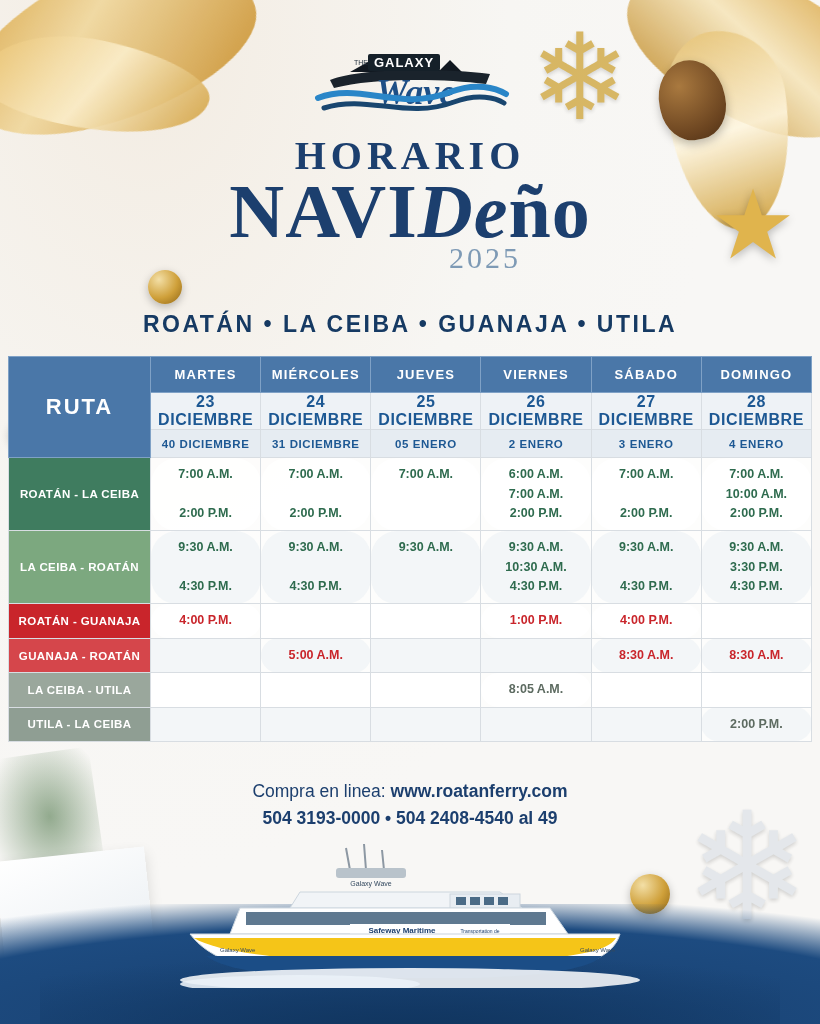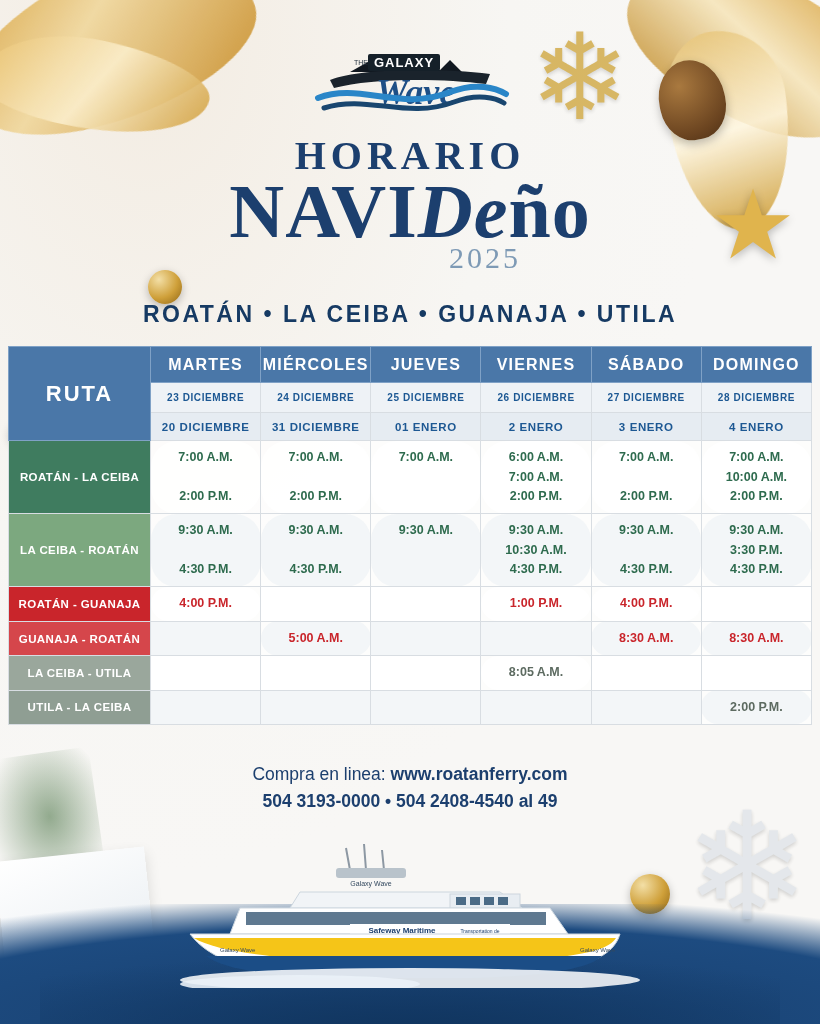--- a/index.html
+++ b/index.html
@@ -145,21 +145,21 @@
   .t-navideno .alt { font-style: italic; }
   .t-year {
     font-family: "Liberation Serif", serif;
     font-size: 30px;
     color: #7e9ab5;
     letter-spacing: 3px;
     margin-top: -6px;
     margin-left: 150px;
   }
   .t-routes {
-    margin-top: 26px;
+    margin-top: 36px;
     font-size: 23px;
     font-weight: bold;
     letter-spacing: 2.5px;
     color: #163a63;
   }
 
   
   .table-wrap { margin-top: 18px; padding: 0 8px; }
   table.sched {
     width: 804px;
@@ -169,39 +169,39 @@
   }
   table.sched td, table.sched th {
     border: 1px solid #d8dde2;
     text-align: center;
     vertical-align: middle;
   }
   
   .hdr-day {
     background: #4a77a8;
     color: #ffffff;
-    font-size: 16px;
+    font-size: 13px;
     font-weight: bold;
     letter-spacing: 1.2px;
     height: 36px;
     border-color: #7fa1c6 !important;
   }
   .ruta-cell {
     background: #4a77a8;
     color: #ffffff;
     font-size: 22px;
     font-weight: bold;
     letter-spacing: 2px;
     width: 142px;
     border-color: #7fa1c6 !important;
   }
   .date-row-1 td {
     background: #eef2f6;
     color: #1d5893;
-    font-size: 10px;
+    font-size: 16px;
     font-weight: bold;
     letter-spacing: .6px;
     height: 30px;
   }
   .date-row-2 td {
     background: #e6ecf2;
     color: #1d5893;
     font-size: 11.5px;
     font-weight: bold;
     letter-spacing: .6px;
@@ -326,23 +326,23 @@
           </tr>
           <tr class="date-row-1">
             <td>23 DICIEMBRE</td>
             <td>24 DICIEMBRE</td>
             <td>25 DICIEMBRE</td>
             <td>26 DICIEMBRE</td>
             <td>27 DICIEMBRE</td>
             <td>28 DICIEMBRE</td>
           </tr>
           <tr class="date-row-2">
-            <td>20 DICIEMBRE</td>
+            <td>40 DICIEMBRE</td>
             <td>31 DICIEMBRE</td>
-            <td>01 ENERO</td>
+            <td>05 ENERO</td>
             <td>2 ENERO</td>
             <td>3 ENERO</td>
             <td>4 ENERO</td>
           </tr>
           <tr>
             <td class="route-label rl-green">ROATÁN - LA CEIBA</td>
             <td class="times c-green">
               <div>7:00 A.M.</div>
               <div>&nbsp;</div>
               <div>2:00 P.M.</div>

